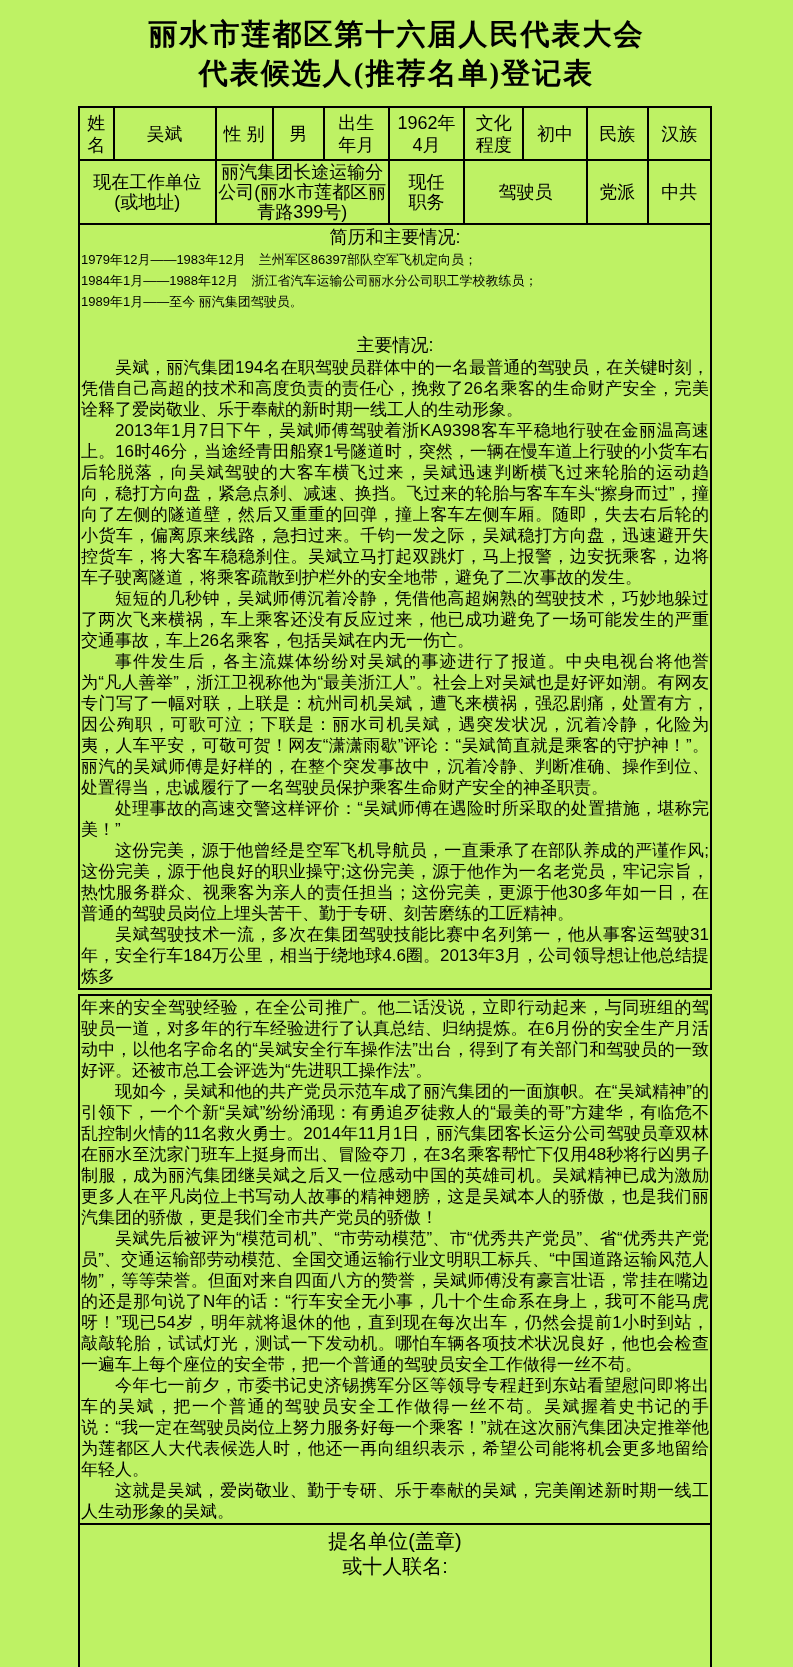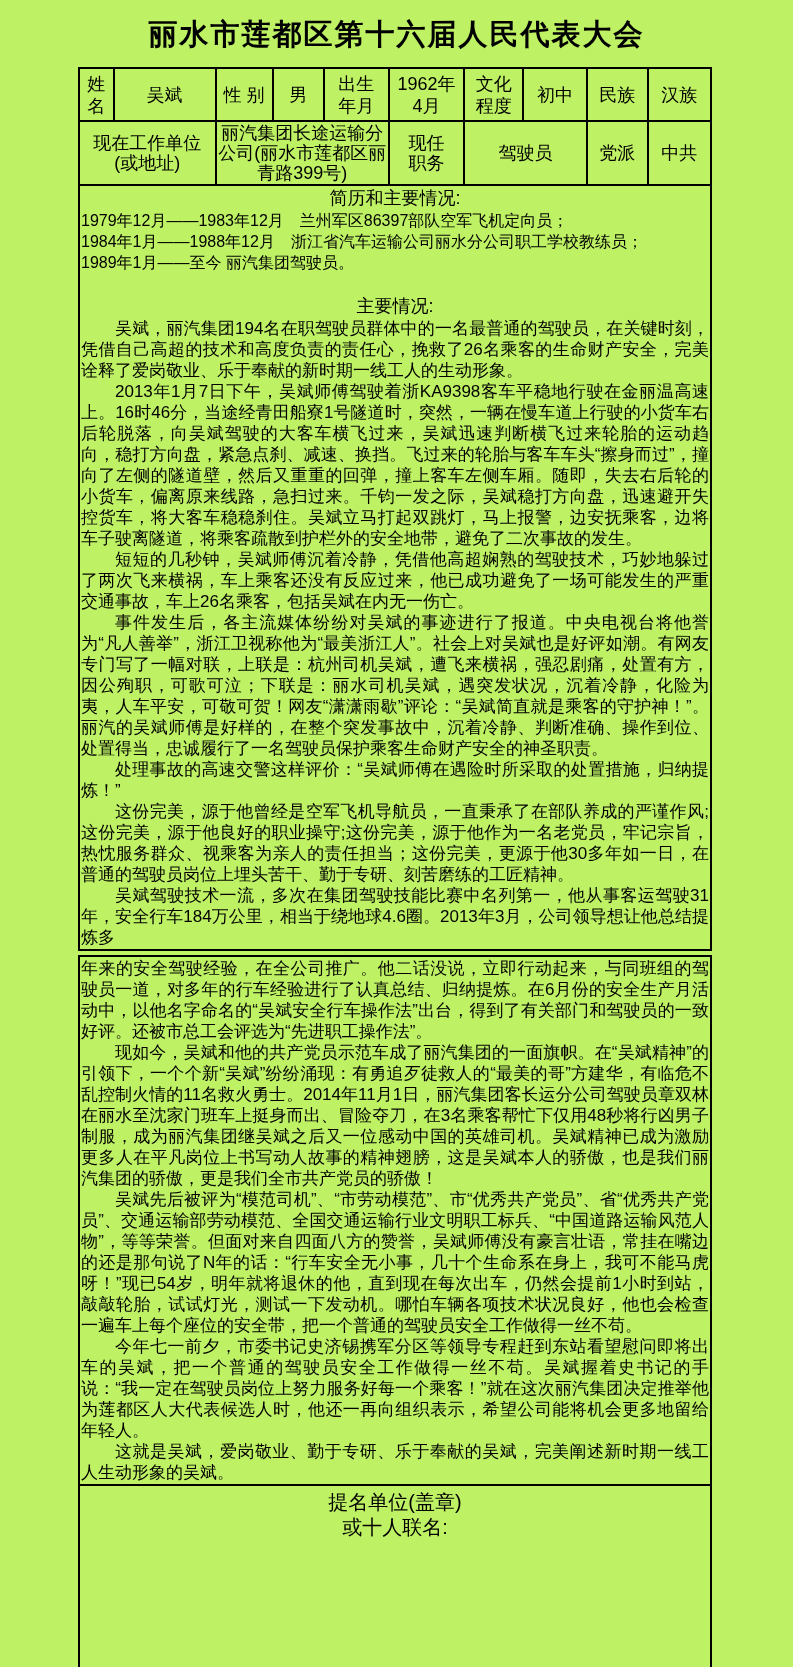--- a/index.html
+++ b/index.html
@@ -26,33 +26,34 @@
   .tbl2 { margin-top:4px; }
   .r1 td { height:53px; line-height:22px; }
   .r2 td { height:57px; line-height:20px; }
   .pre  { white-space:pre-line; }
   .small{ font-size:17px; }
   .bigcell  { height:718px; text-align:left; vertical-align:top; padding:4px 9px 0 9px; }
   .contcell { height:502px; text-align:left; vertical-align:top; padding:2px 9px 0 9px; }
   .nomcell  { height:198px; text-align:left; vertical-align:top; padding:4px 9px; }
   .nom-inner{ position:relative; height:188px; }
   .bold-head{ font-weight:normal; font-size:18px; line-height:23px; }
-  .resume-line { font-size:16px; line-height:21px; text-align:left; }
+  .resume-line { font-size:13px; line-height:21px; text-align:left; }
   .para { font-size:17px; line-height:21px; text-align:justify; text-indent:2em; }
   .spacer { height:22px; }
   .cont p:first-child { text-indent:0; }
   .nom-line { font-size:20px; line-height:25px; }
 </style>
 </head>
 <body>
 
 <div class="page">
 
   <div class="doc-title">
     <div>丽水市莲都区第十六届人民代表大会</div>
+    <div>代表候选人(推荐名单)登记表</div>
   </div>
 
   <table class="tbl tbl1">
     <colgroup>
       <col style="width:34px">
         <col style="width:100px">
         <col style="width:56px">
       <col style="width:50px">
         <col style="width:64px">
         <col style="width:74px">
@@ -96,21 +97,21 @@
               <p class="resume-line">1984年1月——1988年12月　浙江省汽车运输公司丽水分公司职工学校教练员；</p>
               <p class="resume-line">1989年1月——至今 丽汽集团驾驶员。</p>
             </div>
         <div class="spacer"></div>
         <div class="bold-head">主要情况:</div>
         <div>
               <p class="para">吴斌，丽汽集团194名在职驾驶员群体中的一名最普通的驾驶员，在关键时刻，凭借自己高超的技术和高度负责的责任心，挽救了26名乘客的生命财产安全，完美诠释了爱岗敬业、乐于奉献的新时期一线工人的生动形象。</p>
               <p class="para">2013年1月7日下午，吴斌师傅驾驶着浙KA9398客车平稳地行驶在金丽温高速上。16时46分，当途经青田船寮1号隧道时，突然，一辆在慢车道上行驶的小货车右后轮脱落，向吴斌驾驶的大客车横飞过来，吴斌迅速判断横飞过来轮胎的运动趋向，稳打方向盘，紧急点刹、减速、换挡。飞过来的轮胎与客车车头“擦身而过”，撞向了左侧的隧道壁，然后又重重的回弹，撞上客车左侧车厢。随即，失去右后轮的小货车，偏离原来线路，急扫过来。千钧一发之际，吴斌稳打方向盘，迅速避开失控货车，将大客车稳稳刹住。吴斌立马打起双跳灯，马上报警，边安抚乘客，边将车子驶离隧道，将乘客疏散到护栏外的安全地带，避免了二次事故的发生。</p>
               <p class="para">短短的几秒钟，吴斌师傅沉着冷静，凭借他高超娴熟的驾驶技术，巧妙地躲过了两次飞来横祸，车上乘客还没有反应过来，他已成功避免了一场可能发生的严重交通事故，车上26名乘客，包括吴斌在内无一伤亡。</p>
               <p class="para">事件发生后，各主流媒体纷纷对吴斌的事迹进行了报道。中央电视台将他誉为“凡人善举”，浙江卫视称他为“最美浙江人”。社会上对吴斌也是好评如潮。有网友专门写了一幅对联，上联是：杭州司机吴斌，遭飞来横祸，强忍剧痛，处置有方，因公殉职，可歌可泣；下联是：丽水司机吴斌，遇突发状况，沉着冷静，化险为夷，人车平安，可敬可贺！网友“潇潇雨歇”评论：“吴斌简直就是乘客的守护神！”。丽汽的吴斌师傅是好样的，在整个突发事故中，沉着冷静、判断准确、操作到位、处置得当，忠诚履行了一名驾驶员保护乘客生命财产安全的神圣职责。</p>
-              <p class="para">处理事故的高速交警这样评价：“吴斌师傅在遇险时所采取的处置措施，归纳提炼！”</p>
+              <p class="para">处理事故的高速交警这样评价：“吴斌师傅在遇险时所采取的处置措施，堪称完美！”</p>
               <p class="para">这份完美，源于他曾经是空军飞机导航员，一直秉承了在部队养成的严谨作风;这份完美，源于他良好的职业操守;这份完美，源于他作为一名老党员，牢记宗旨，热忱服务群众、视乘客为亲人的责任担当；这份完美，更源于他30多年如一日，在普通的驾驶员岗位上埋头苦干、勤于专研、刻苦磨练的工匠精神。</p>
               <p class="para">吴斌驾驶技术一流，多次在集团驾驶技能比赛中名列第一，他从事客运驾驶31年，安全行车184万公里，相当于绕地球4.6圈。2013年3月，公司领导想让他总结提炼多</p>
             </div>
       </td>
     </tr>
   </tbody>
     </table>
 
   <table class="tbl tbl2">
     <tbody>

